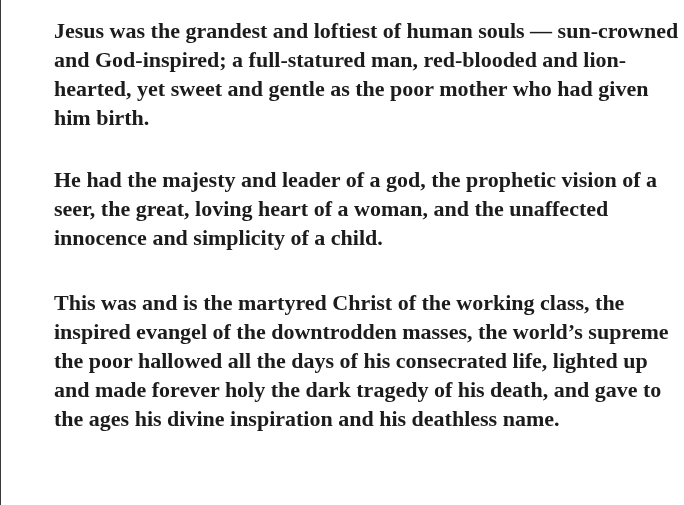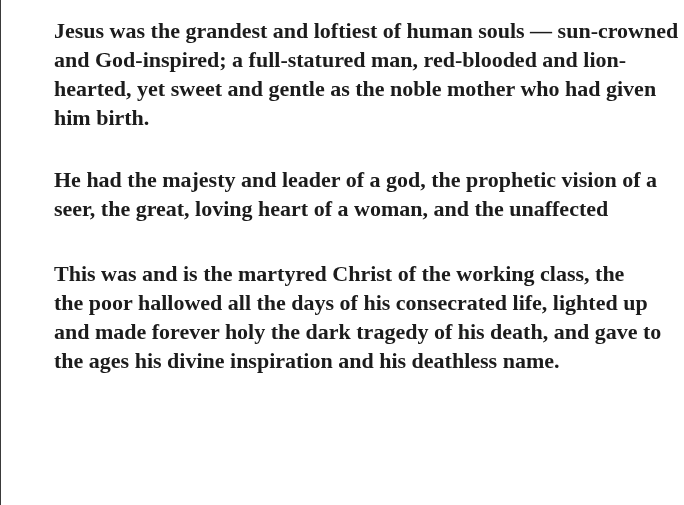--- a/index.html
+++ b/index.html
@@ -53,29 +53,31 @@
 </head>
 <body>
 
 <div class="left-edge"></div>
 
 <main class="text-passage">
 
   <div class="para">
     <span class="line">Jesus was the grandest and loftiest of human souls — sun-crowned</span>
     <span class="line">and God-inspired; a full-statured man, red-blooded and lion-</span>
-    <span class="line">hearted, yet sweet and gentle as the noble mother who had given</span>
+    <span class="line">hearted, yet sweet and gentle as the poor mother who had given</span>
     <span class="line">him birth.</span>
   </div>
 
   <div class="para">
     <span class="line">He had the majesty and leader of a god, the prophetic vision of a</span>
     <span class="line">seer, the great, loving heart of a woman, and the unaffected</span>
+    <span class="line">innocence and simplicity of a child.</span>
   </div>
 
   <div class="para">
     <span class="line">This was and is the martyred Christ of the working class, the</span>
+    <span class="line">inspired evangel of the downtrodden masses, the world’s supreme</span>
     <span class="line">the poor hallowed all the days of his consecrated life, lighted up</span>
     <span class="line">and made forever holy the dark tragedy of his death, and gave to</span>
     <span class="line">the ages his divine inspiration and his deathless name.</span>
   </div>
 
 </main>
 
 </body></html>

